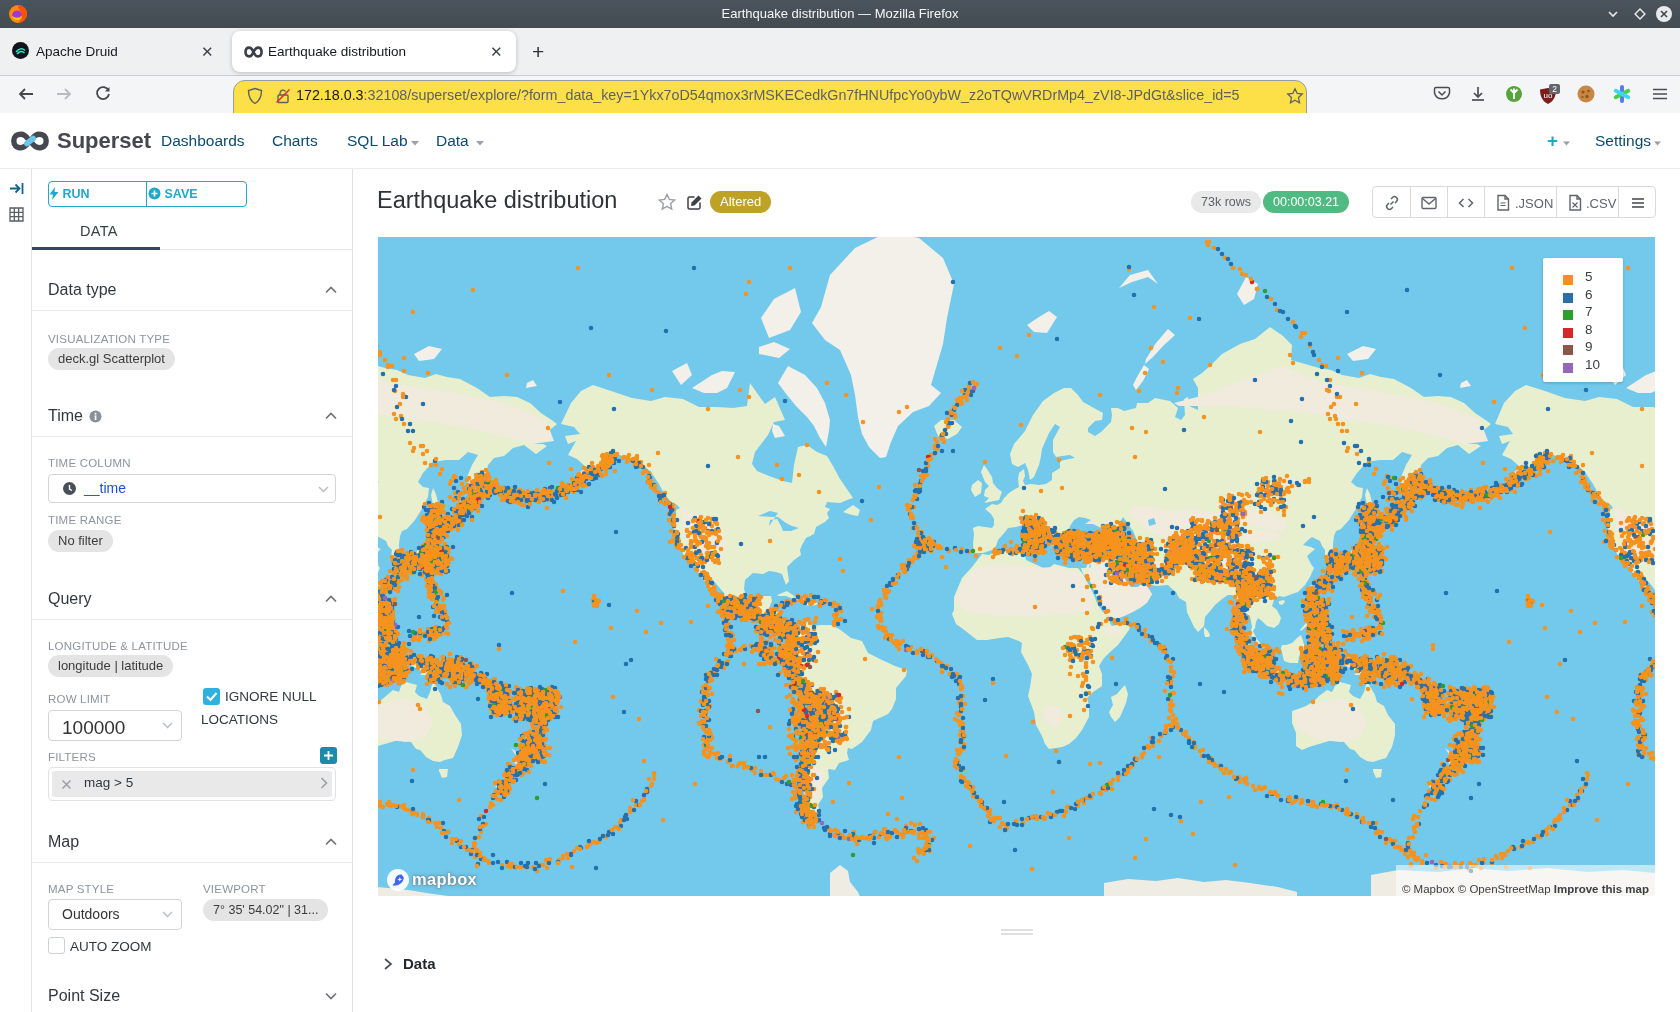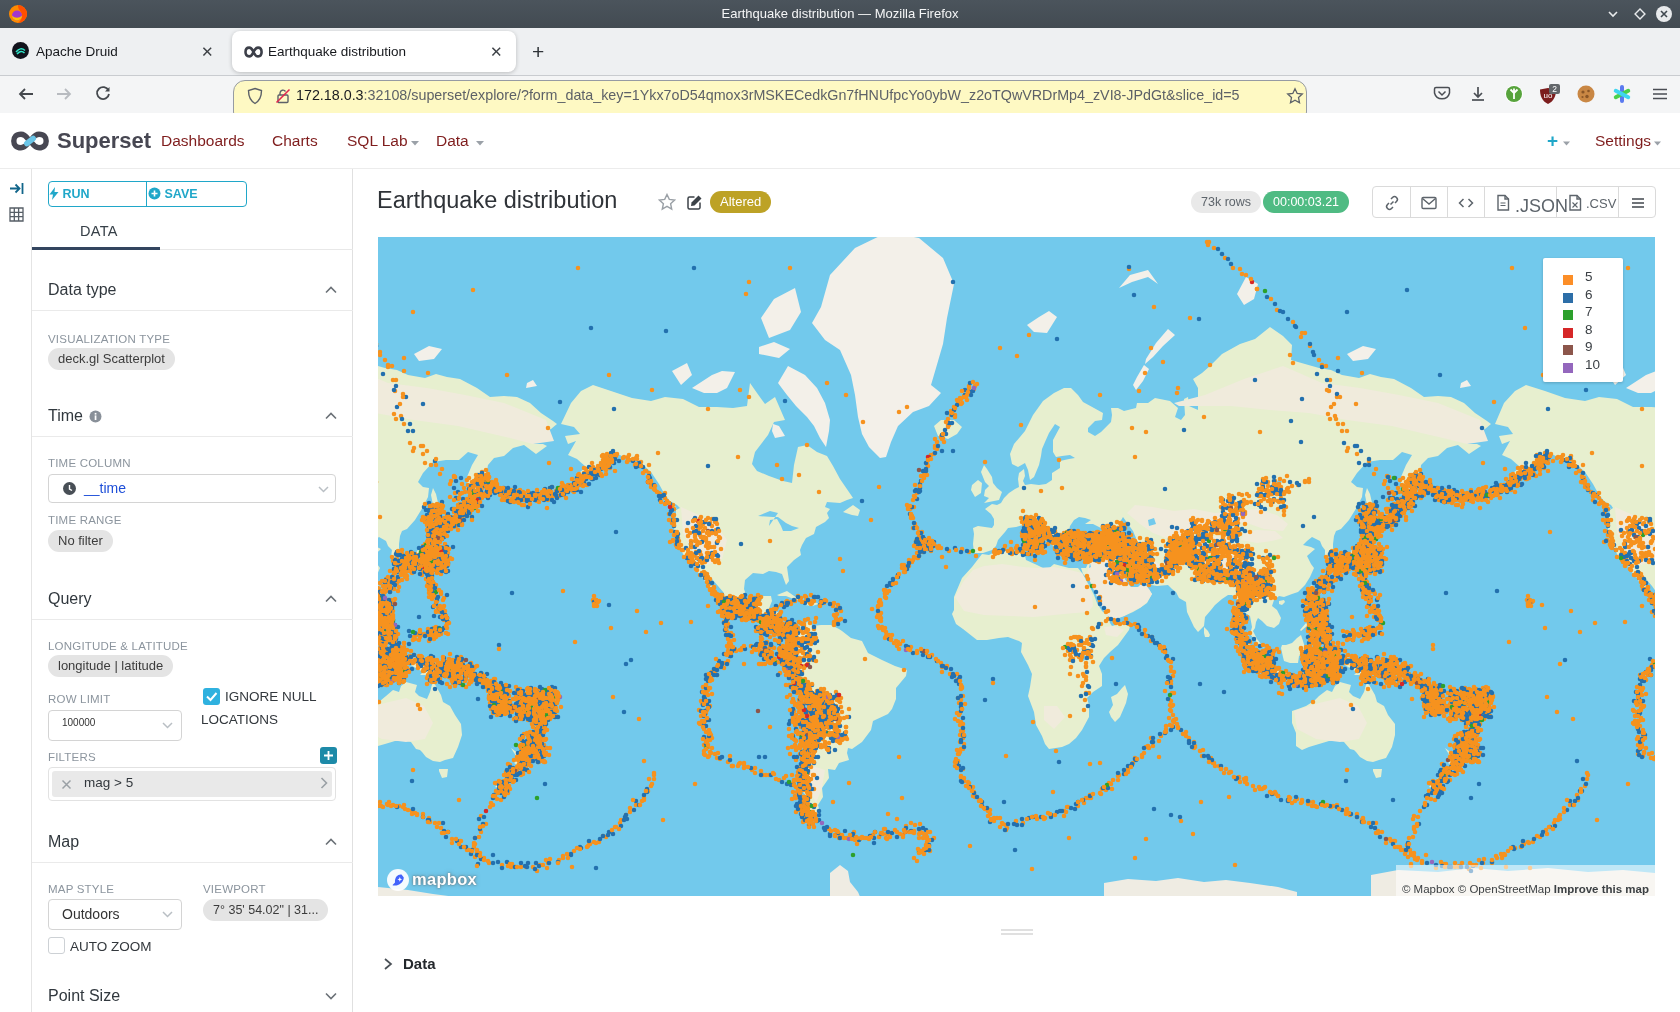--- a/index.html
+++ b/index.html
@@ -5,25 +5,25 @@
 body{font-family:"Liberation Sans",sans-serif;background:#fff;position:relative}
 .abs{position:absolute}
 .titlebar{left:0;top:0;width:1680px;height:42px;background:linear-gradient(#4b545c,#3e464d)}
 .titlebar .t{position:absolute;left:0;right:0;top:6px;text-align:center;color:#f5f6f7;font-size:13px}
 .tabbar{left:0;top:28px;width:1680px;height:48px;background:#eef0f2;border-bottom:1px solid #c9ccd0}
 .tab1{position:absolute;left:0;top:28px;width:229px;height:63px;color:#16181c}
 .tab2{position:absolute;left:232px;top:31px;width:284px;height:41px;background:#fff;border-radius:8px;box-shadow:0 1px 4px rgba(0,0,0,.22);color:#16181c}
 .tabtxt{position:absolute;top:16px;font-size:13.5px;white-space:nowrap}
 .tabx{position:absolute;top:15px;font-size:15px;color:#3e4247}
 .toolbar{left:0;top:76px;width:1680px;height:38px;background:#f4f5f6;border-bottom:1px solid #c3c7cb}
-.urlbox{position:absolute;left:233px;top:80px;width:1074px;height:44px;background:#fef9c3;border:1px solid #969ba3;border-radius:12px}
+.urlbox{position:absolute;left:233px;top:80px;width:1074px;height:44px;background:#fde047;border:1px solid #969ba3;border-radius:12px}
 .urltxt{position:absolute;left:62px;top:6px;font-size:14.3px;color:#5d6167;white-space:nowrap;overflow:hidden;width:980px}
 .urltxt b{color:#1a1c20;font-weight:normal}
 .ssheader{left:0;top:113px;width:1680px;height:56px;background:#fff;border-bottom:1px solid #ececec}
-.nav{position:absolute;top:132px;font-size:15.5px;color:#7f1d1d}
+.nav{position:absolute;top:132px;font-size:15.5px;color:#0c4a6e}
 .rail{left:0;top:169px;width:32px;height:843px;background:#fff;border-right:1px solid #e4e4e4}
 .sidebar{left:32px;top:169px;width:321px;height:843px;background:#fff;border-right:1px solid #e0e0e0}
 .runsave{position:absolute;left:16px;top:12px;width:199px;height:26px;border:1px solid #20a7c9;border-radius:4px;color:#20a7c9;font-size:12.5px;font-weight:bold}
 .runsave .half{position:absolute;top:0;height:24px;line-height:24px;text-align:left}
 .lab{position:absolute;font-size:11.5px;color:#8c959e;letter-spacing:.2px;white-space:nowrap}
 .pill{position:absolute;height:22px;line-height:22px;border-radius:11px;background:#e4e4e4;color:#3c3c3c;font-size:13px;padding:0 10px;white-space:nowrap}
 .sel{position:absolute;background:#fff;border:1px solid #d4d4d4;border-radius:4px;color:#333;font-size:14px}
 .sechead{position:absolute;font-size:16px;color:#31383e;left:16px}
 .divider{position:absolute;left:0;width:321px;border-top:1px solid #eaeaea}
 .maparea{left:378px;top:237px;width:1277px;height:659px}
@@ -207,21 +207,21 @@
     <div class="pill" style="left:16px;top:361px">No filter</div>
     <div class="sechead" style="top:421px">Query</div>
     <svg class="abs" style="left:293px;top:426px" width="12" height="8" viewBox="0 0 12 8">
       <path d="M1 6.5 L6 1.5 L11 6.5" stroke="#6b7177" stroke-width="1.6" fill="none"></path>
     </svg>
     <div class="divider" style="top:450px"></div>
     <div class="lab" style="left:16px;top:471px">LONGITUDE &amp; LATITUDE</div>
     <div class="pill" style="left:16px;top:486px">longitude | latitude</div>
     <div class="lab" style="left:16px;top:524px">ROW LIMIT</div>
     <div class="sel" style="left:16px;top:541px;width:134px;height:31px"></div>
-    <div class="abs" style="left:30px;top:548px;font-size:10px;color:#333">100000</div>
+    <div class="abs" style="left:30px;top:548px;font-size:19px;color:#333">100000</div>
     <svg class="abs" style="left:130px;top:553px" width="11" height="7" viewBox="0 0 11 7">
       <path d="M1 1 L5.5 5.5 L10 1" stroke="#b9bfc4" stroke-width="1.5" fill="none"></path>
     </svg>
     <div class="abs" style="left:171px;top:519px;width:17px;height:17px;background:#2fb1df;border-radius:3px"></div>
     <svg class="abs" style="left:171px;top:519px" width="17" height="17" viewBox="0 0 17 17">
       <path d="M4 8.5 L7.5 12 L13.5 5" stroke="#fff" stroke-width="2" fill="none"></path>
     </svg>
     <div class="abs" style="left:193px;top:520px;font-size:13.5px;color:#33383d">IGNORE NULL</div>
     <div class="abs" style="left:169px;top:543px;font-size:13.5px;color:#33383d">LOCATIONS</div>
     <div class="lab" style="left:16px;top:582px">FILTERS</div>
@@ -283,21 +283,21 @@
       <path d="M2.5 4.5 L9 10 L15.5 4.5" stroke="#5d646b" stroke-width="1.4" fill="none"></path>
     </svg>
     <svg class="abs" style="left:84px;top:7px" width="18" height="18" viewBox="0 0 18 18">
       <path d="M6.5 5 L2.5 9 L6.5 13 M11.5 5 L15.5 9 L11.5 13" stroke="#5d646b" stroke-width="1.5" fill="none"></path>
     </svg>
     <svg class="abs" style="left:122px;top:7px" width="16" height="18" viewBox="0 0 16 18">
       <path d="M3 1.5 H10 L13.5 5 V16 H3 Z" stroke="#5d646b" stroke-width="1.4" fill="none"></path>
       <path d="M10 1.5 V5 H13.5" stroke="#5d646b" stroke-width="1.4" fill="none"></path>
       <path d="M5.5 9 h5 M5.5 11.5 h5" stroke="#5d646b" stroke-width="1.1"></path>
     </svg>
-    <div class="abs" style="left:142px;top:9px;font-size:18px;color:#5d646b">.JSON</div>
+    <div class="abs" style="left:142px;top:9px;font-size:13px;color:#5d646b">.JSON</div>
     <svg class="abs" style="left:194px;top:7px" width="16" height="18" viewBox="0 0 16 18">
       <path d="M3 1.5 H10 L13.5 5 V16 H3 Z" stroke="#5d646b" stroke-width="1.4" fill="none"></path>
       <path d="M10 1.5 V5 H13.5" stroke="#5d646b" stroke-width="1.4" fill="none"></path>
       <path d="M5.5 8.5 l5 5 M10.5 8.5 l-5 5" stroke="#5d646b" stroke-width="1.1"></path>
     </svg>
     <div class="abs" style="left:213px;top:9px;font-size:13px;color:#5d646b">.CSV</div>
     <svg class="abs" style="left:256px;top:7px" width="18" height="18" viewBox="0 0 18 18">
       <path d="M3 5 H15 M3 9 H15 M3 13 H15" stroke="#41474d" stroke-width="1.7"></path>
     </svg>
   </div>

